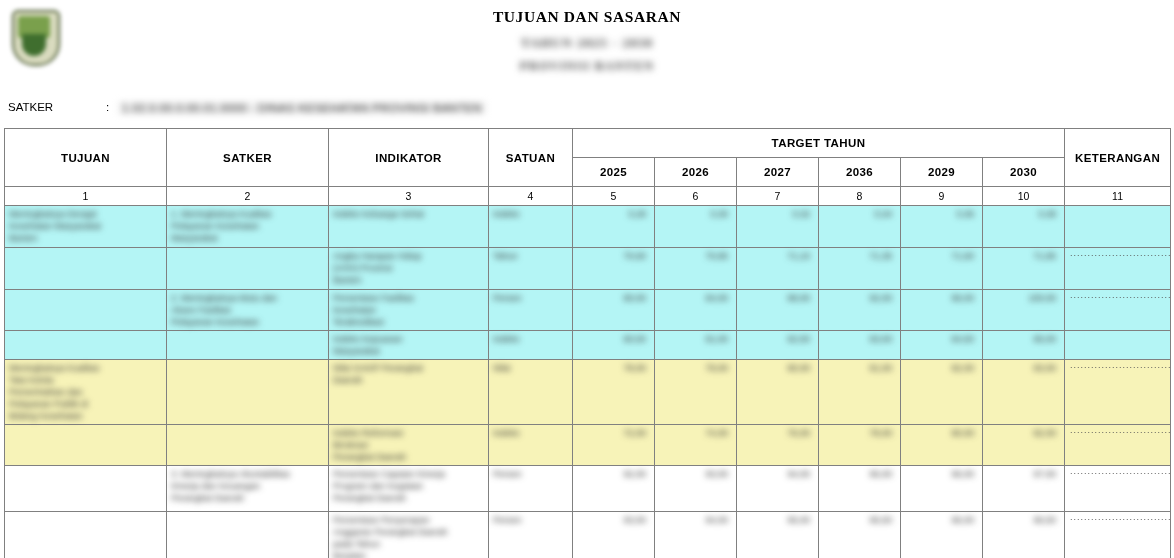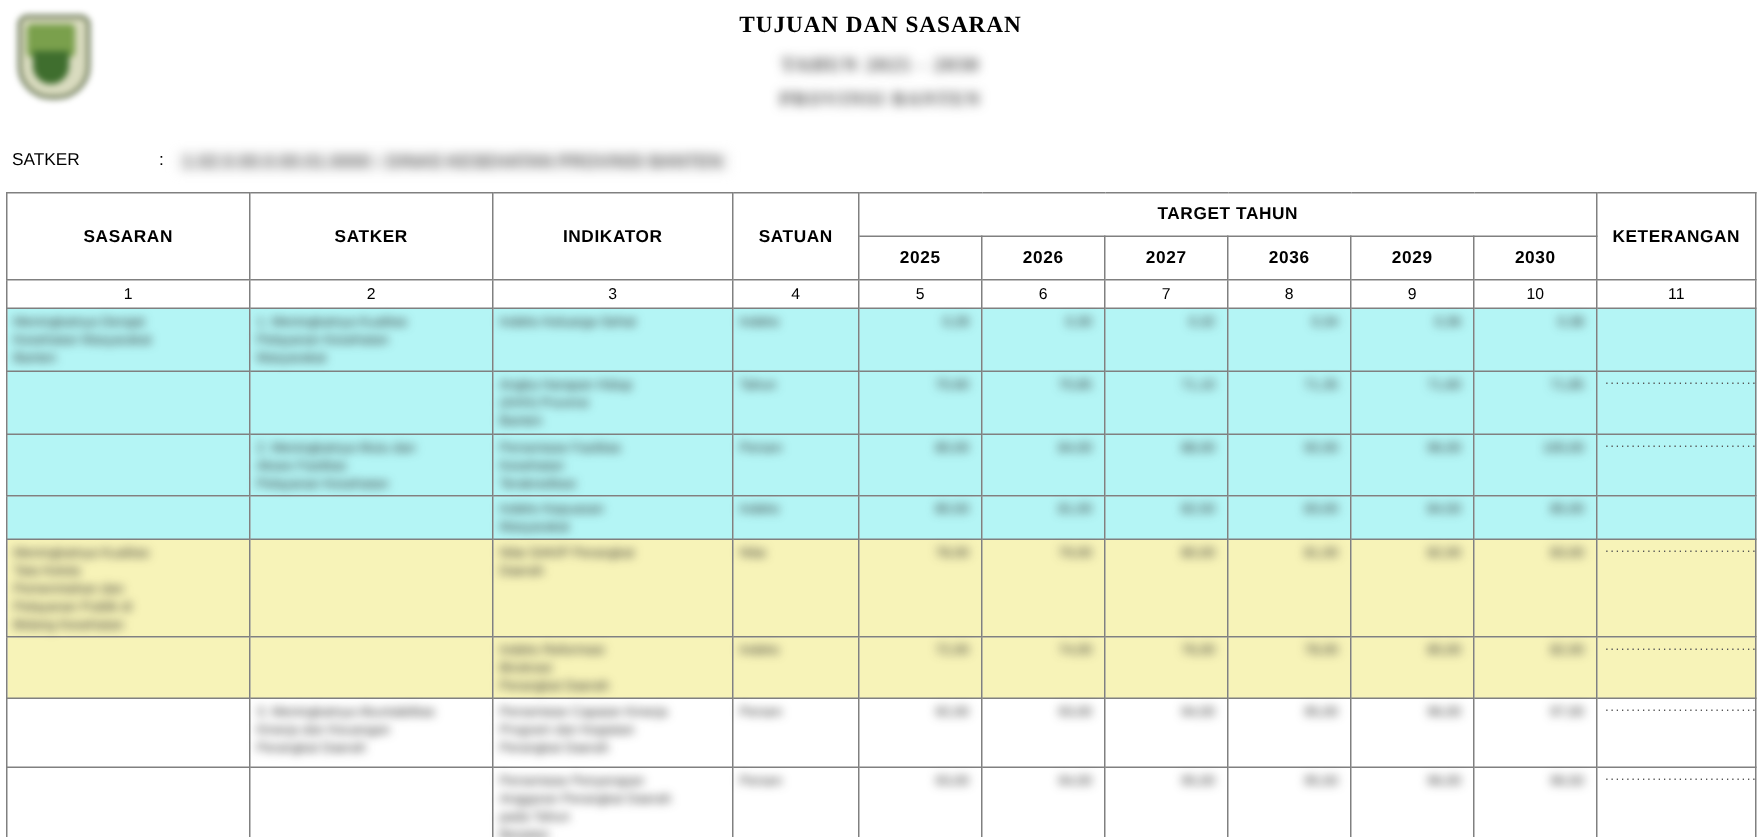--- a/index.html
+++ b/index.html
@@ -197,21 +197,21 @@
     <col style="width:82px">
     <col style="width:82px">
     <col style="width:82px">
     <col style="width:82px">
     <col style="width:82px">
     <col style="width:82px">
     <col style="width:106px">
   </colgroup>
   <thead>
     <tr>
-      <th rowspan="2">SASARAN</th>
+      <th rowspan="2">TUJUAN</th>
       <th rowspan="2">SATKER</th>
       <th rowspan="2">INDIKATOR</th>
       <th rowspan="2">SATUAN</th>
       <th colspan="6" class="group-head">TARGET TAHUN</th>
       <th rowspan="2">KETERANGAN</th>
     </tr>
     <tr>
       <th>2025</th>
       <th>2026</th>
       <th>2027</th>

